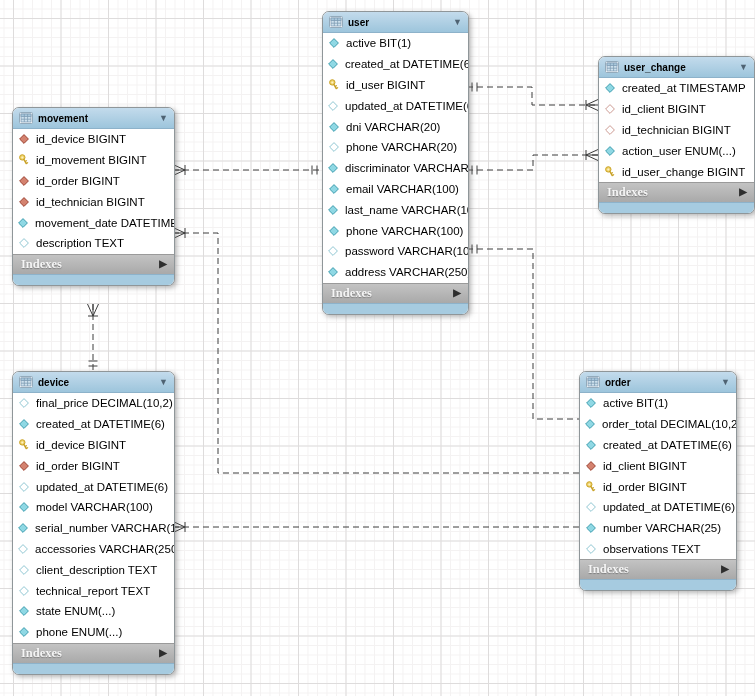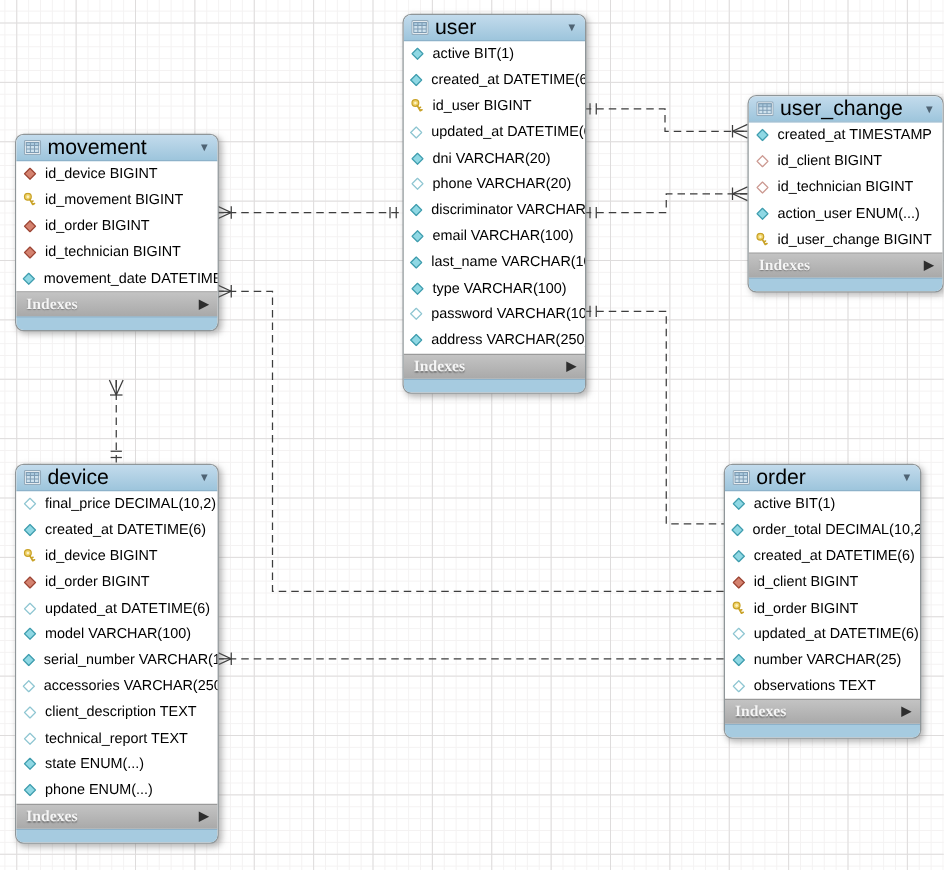--- a/index.html
+++ b/index.html
@@ -25,21 +25,21 @@
     box-shadow:2px 2px 5px rgba(110,110,110,.5);
     background:#fff;overflow:hidden;
   }
   .thead{
     position:relative;height:21px;display:flex;align-items:center;gap:5px;
     padding:0 6px;box-sizing:border-box;
     background:linear-gradient(#c3dbec,#9dc5dc);
     border-bottom:1px solid #8db2ca;
   }
   .ticon{display:flex;align-items:center;}
-  .tname{font-weight:normal;font-size:17px;color:#000;}
+  .tname{font-weight:bold;font-size:10px;color:#000;}
   .collapse{
     position:absolute;right:6px;top:4px;font-size:9px;color:#4f6373;line-height:12px;
   }
   .tbody{background:#fff;}
   .trow{display:flex;align-items:center;height:20.8px;padding-left:5px;gap:7px;}
   .cicon{display:flex;align-items:center;width:11px;justify-content:center;}
   .clabel{font-size:11.5px;color:#000;white-space:nowrap;}
   .tindexes{
     position:relative;height:20px;display:flex;align-items:center;
     padding:0 8px;box-sizing:border-box;
@@ -210,21 +210,21 @@
             </svg>
           </span>
           <span class="clabel">last_name VARCHAR(100)</span>
         </div>
         <div class="trow">
           <span class="cicon">
             <svg width="10" height="10" viewBox="0 0 10 10">
               <path d="M5 0.6 L9.4 5 L5 9.4 L0.6 5 Z" fill="#8fd8e4" stroke="#3f9dae" stroke-width="1"></path>
             </svg>
           </span>
-          <span class="clabel">type VARCHAR(100)</span>
+          <span class="clabel">phone VARCHAR(100)</span>
         </div>
         <div class="trow">
           <span class="cicon">
             <svg width="10" height="10" viewBox="0 0 10 10">
               <path d="M5 0.6 L9.4 5 L5 9.4 L0.6 5 Z" fill="#ffffff" stroke="#8fc6d2" stroke-width="1"></path>
             </svg>
           </span>
           <span class="clabel">password VARCHAR(100)</span>
         </div>
         <div class="trow">
@@ -235,21 +235,21 @@
           </span>
           <span class="clabel">address VARCHAR(250)</span>
         </div>
       </div>
       <div class="tindexes">
         <span>Indexes</span>
         <span class="iarrow">▶</span>
       </div>
       <div class="tfooter"></div>
     </div>
-    <div class="table" style="left: 598px; top: 56px; width: 155px; margin-top: 20px;">
+    <div class="table" style="left: 598px; top: 56px; width: 155px;">
       <div class="thead">
         <span class="ticon">
           <svg width="14" height="12" viewBox="0 0 14 12">
             <rect x="0.5" y="0.5" width="13" height="11" rx="1" fill="#ffffff" stroke="#93aabb"></rect>
             <rect x="2" y="2" width="10" height="8" fill="#cfe2ee" stroke="#7e9cb4" stroke-width="0.8"></rect>
             <rect x="2" y="2" width="10" height="2.4" fill="#a9c8dd" stroke="#7e9cb4" stroke-width="0.8"></rect>
             <line x1="2" y1="7.2" x2="12" y2="7.2" stroke="#7e9cb4" stroke-width="0.8"></line>
             <line x1="5.3" y1="2" x2="5.3" y2="10" stroke="#7e9cb4" stroke-width="0.8"></line>
             <line x1="8.6" y1="2" x2="8.6" y2="10" stroke="#7e9cb4" stroke-width="0.8"></line>
           </svg>
@@ -358,20 +358,28 @@
           <span class="clabel">id_technician BIGINT</span>
         </div>
         <div class="trow">
           <span class="cicon">
             <svg width="10" height="10" viewBox="0 0 10 10">
               <path d="M5 0.6 L9.4 5 L5 9.4 L0.6 5 Z" fill="#8fd8e4" stroke="#3f9dae" stroke-width="1"></path>
             </svg>
           </span>
           <span class="clabel">movement_date DATETIME(6)</span>
         </div>
+        <div class="trow">
+          <span class="cicon">
+            <svg width="10" height="10" viewBox="0 0 10 10">
+              <path d="M5 0.6 L9.4 5 L5 9.4 L0.6 5 Z" fill="#ffffff" stroke="#8fc6d2" stroke-width="1"></path>
+            </svg>
+          </span>
+          <span class="clabel">description TEXT</span>
+        </div>
       </div>
       <div class="tindexes">
         <span>Indexes</span>
         <span class="iarrow">▶</span>
       </div>
       <div class="tfooter"></div>
     </div>
     <div class="table" style="left: 12px; top: 371px; width: 161px;">
       <div class="thead">
         <span class="ticon">

